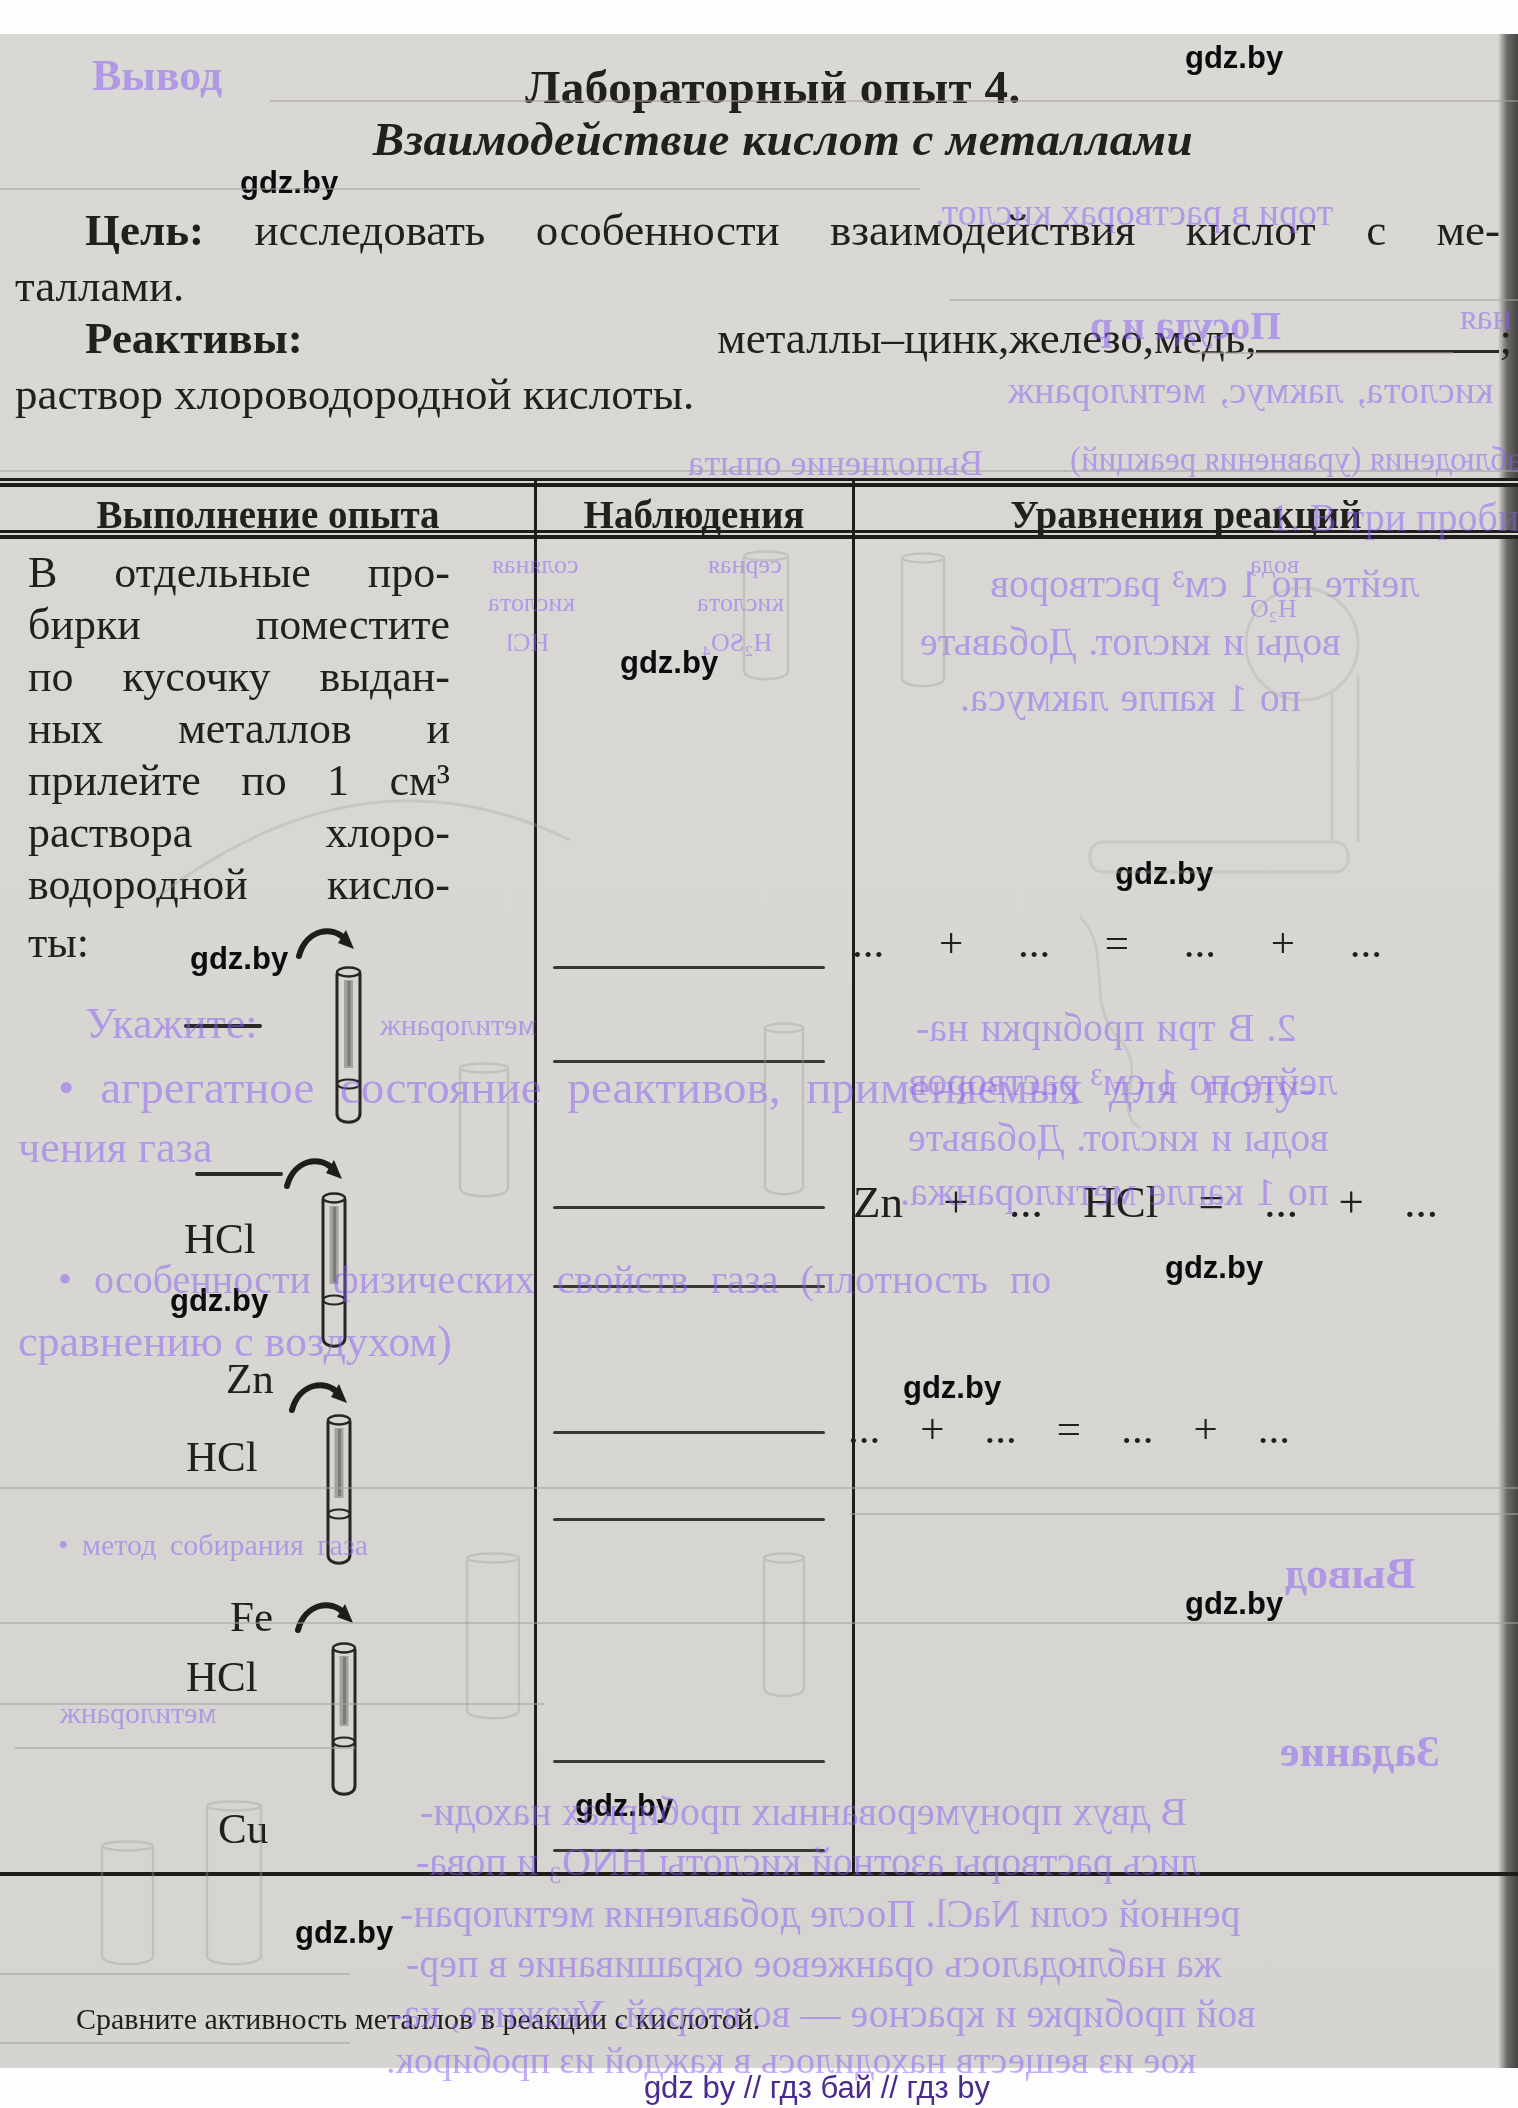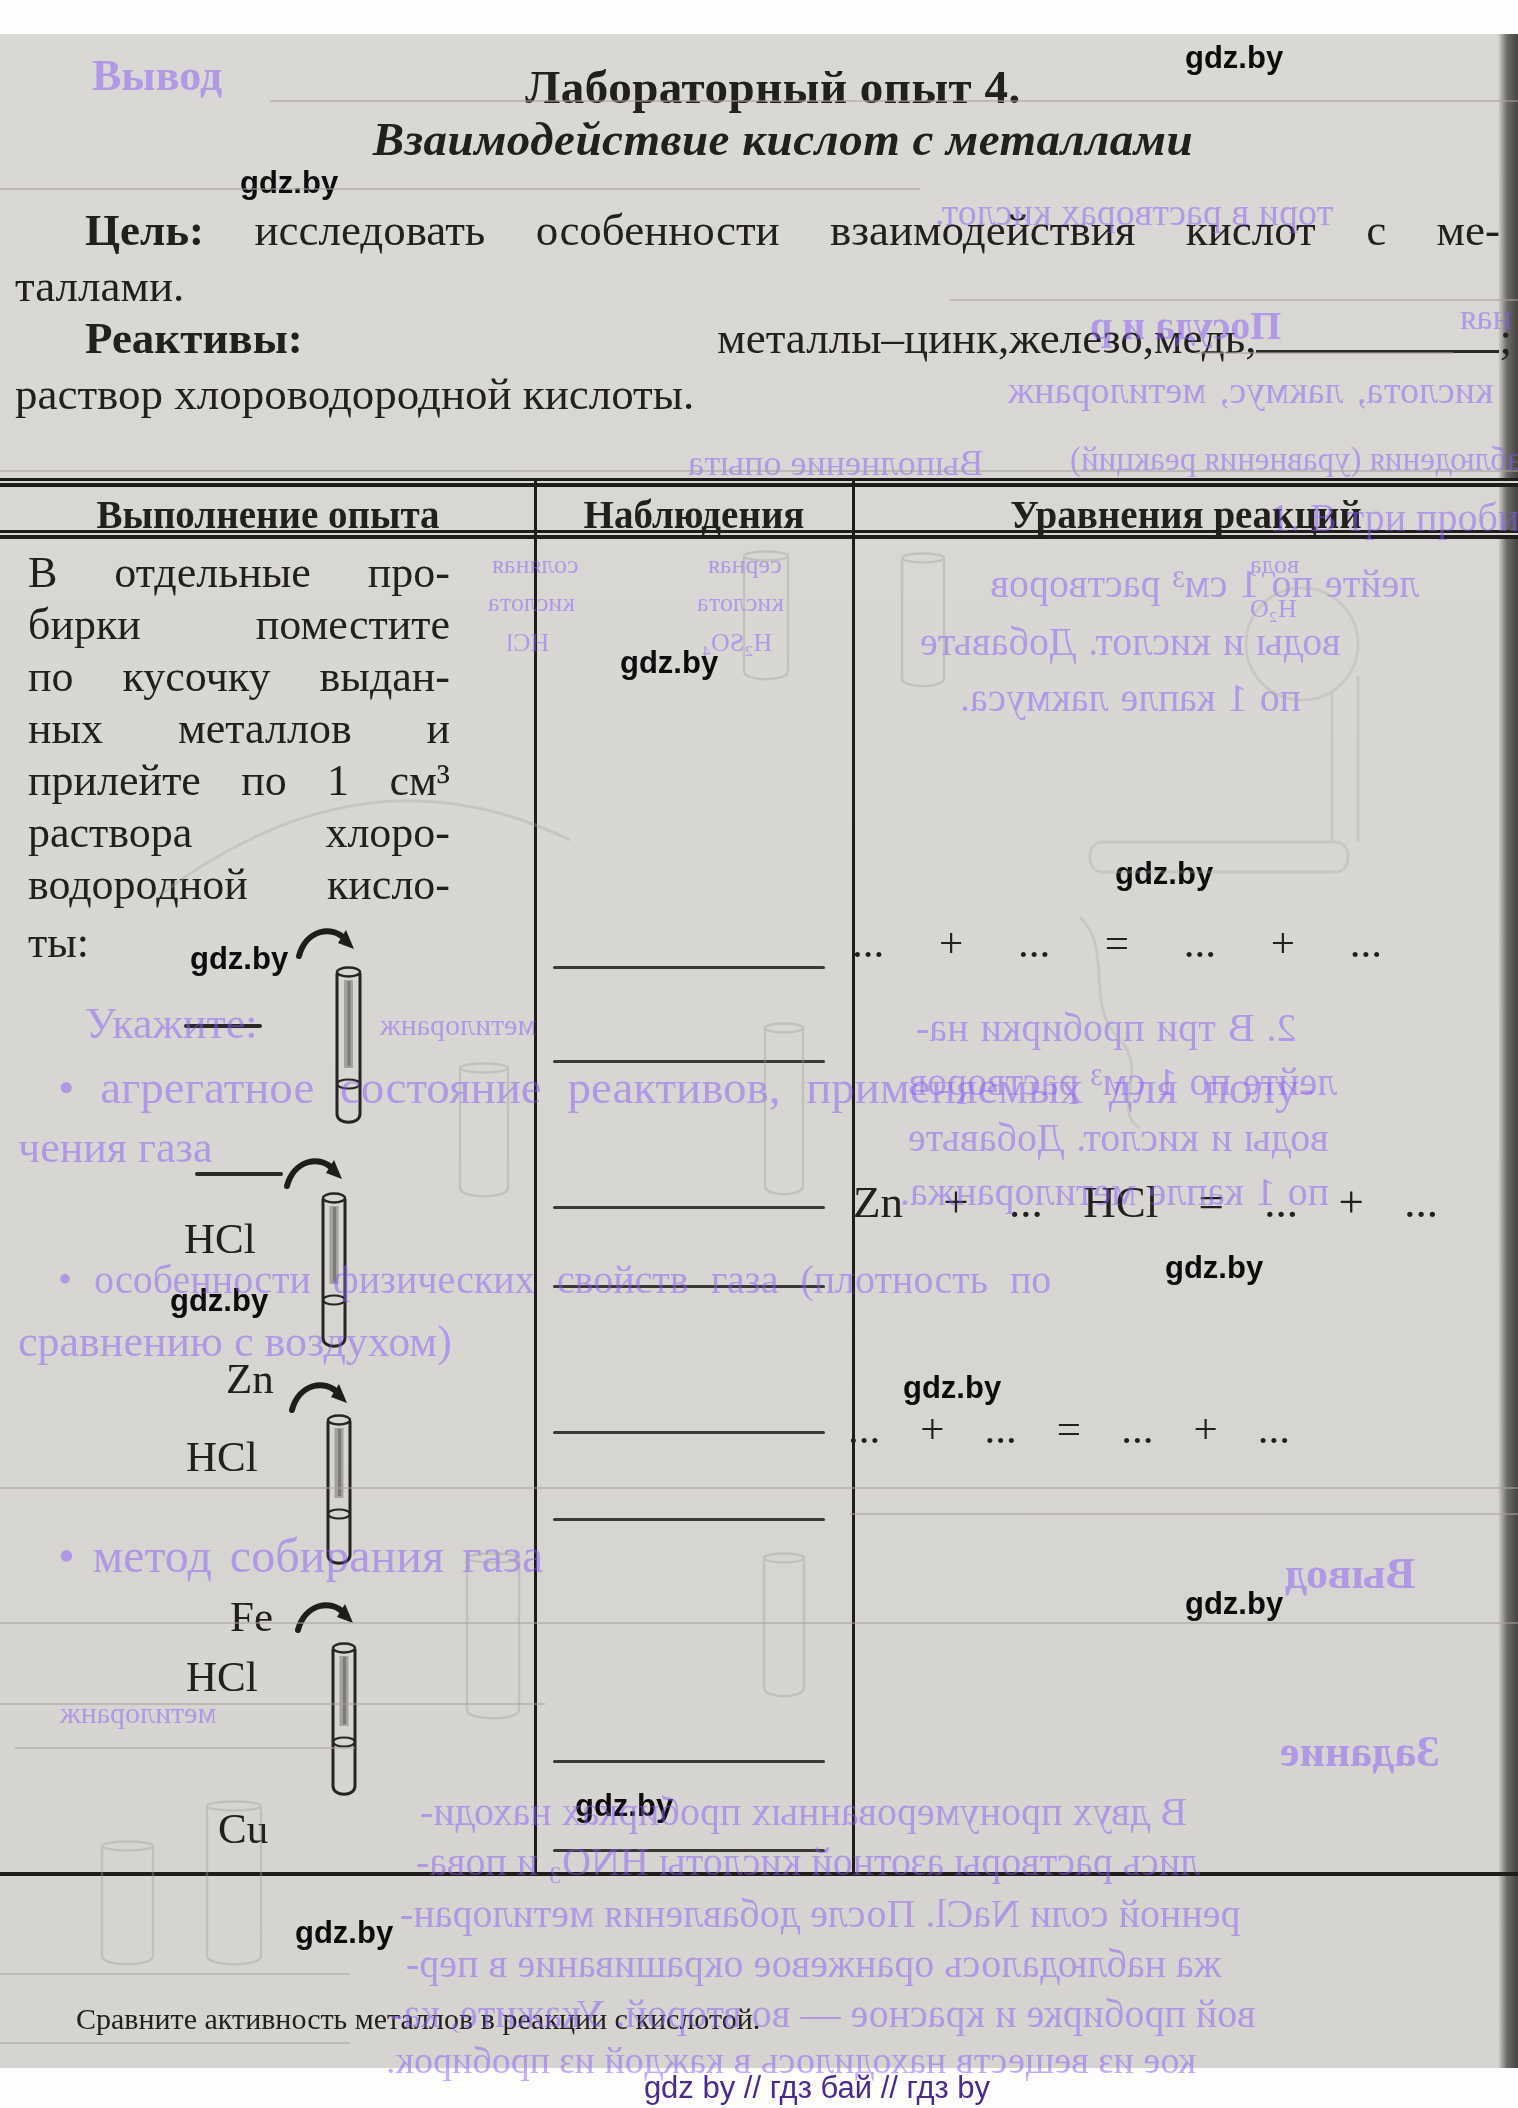--- a/index.html
+++ b/index.html
@@ -221,21 +221,21 @@
       <div class="abs ghost m" style="left: 380px; top: 1008px; font-size: 30px;">метилоранж</div>
       <div class="abs ghost" style="left: 85px; top: 998px; font-size: 44px;">Укажите:</div>
       <div class="abs ghost" style="left: 58px; top: 1060px; font-size: 47px; word-spacing: 14px;">• агрегатное состояние реактивов, применяемых для полу-</div>
       <div class="abs ghost" style="left: 18px; top: 1122px; font-size: 44px;">чения газа</div>
       <div class="abs ghost m" style="left: 916px; top: 1004px; font-size: 40px; word-spacing: 2px;">2. В три пробирки на-</div>
       <div class="abs ghost m" style="left: 908px; top: 1058px; font-size: 40px; word-spacing: 2px;">лейте по 1 см³ растворов</div>
       <div class="abs ghost m" style="left: 908px; top: 1114px; font-size: 40px; word-spacing: 2px;">воды и кислот. Добавьте</div>
       <div class="abs ghost m" style="left: 900px; top: 1168px; font-size: 40px; word-spacing: 2px;">по 1 капле метилоранжа.</div>
       <div class="abs ghost" style="left: 58px; top: 1256px; font-size: 40px; word-spacing: 12px;">• особенности физических свойств газа (плотность по</div>
       <div class="abs ghost" style="left: 18px; top: 1316px; font-size: 44px;">сравнению с воздухом)</div>
-      <div class="abs ghost" style="left: 58px; top: 1528px; font-size: 48px; word-spacing: 6px;">• метод собирания газа</div>
+      <div class="abs ghost" style="left: 58px; top: 1528px; font-size: 30px; word-spacing: 6px;">• метод собирания газа</div>
       <div class="abs ghost m b" style="left: 1285px; top: 1548px; font-size: 44px;">Вывод</div>
       <div class="abs ghost m" style="left: 60px; top: 1696px; font-size: 30px;">метилоранж</div>
       <div class="abs ghost m b" style="left: 1280px; top: 1726px; font-size: 44px;">Задание</div>
       <div class="abs ghost m" style="left: 420px; top: 1788px; font-size: 40px;">В двух пронумерованных пробирках находи-</div>
       <div class="abs ghost m" style="left: 416px; top: 1838px; font-size: 40px;">лись растворы азотной кислоты HNO₃ и пова-</div>
       <div class="abs ghost m" style="left: 400px; top: 1890px; font-size: 40px;">ренной соли NaCl. После добавления метилоран-</div>
       <div class="abs ghost m" style="left: 406px; top: 1940px; font-size: 40px;">жа наблюдалось оранжевое окрашивание в пер-</div>
       <div class="abs ghost m" style="left: 390px; top: 1990px; font-size: 40px;">вой пробирке и красное — во второй. Укажите, ка-</div>
       <div class="abs ghost m" style="left: 386px; top: 2038px; font-size: 38px;">кое из веществ находилось в каждой из пробирок.</div>
       <div class="abs gline" style="left: 270px; top: 100px; width: 1248px;"></div>

